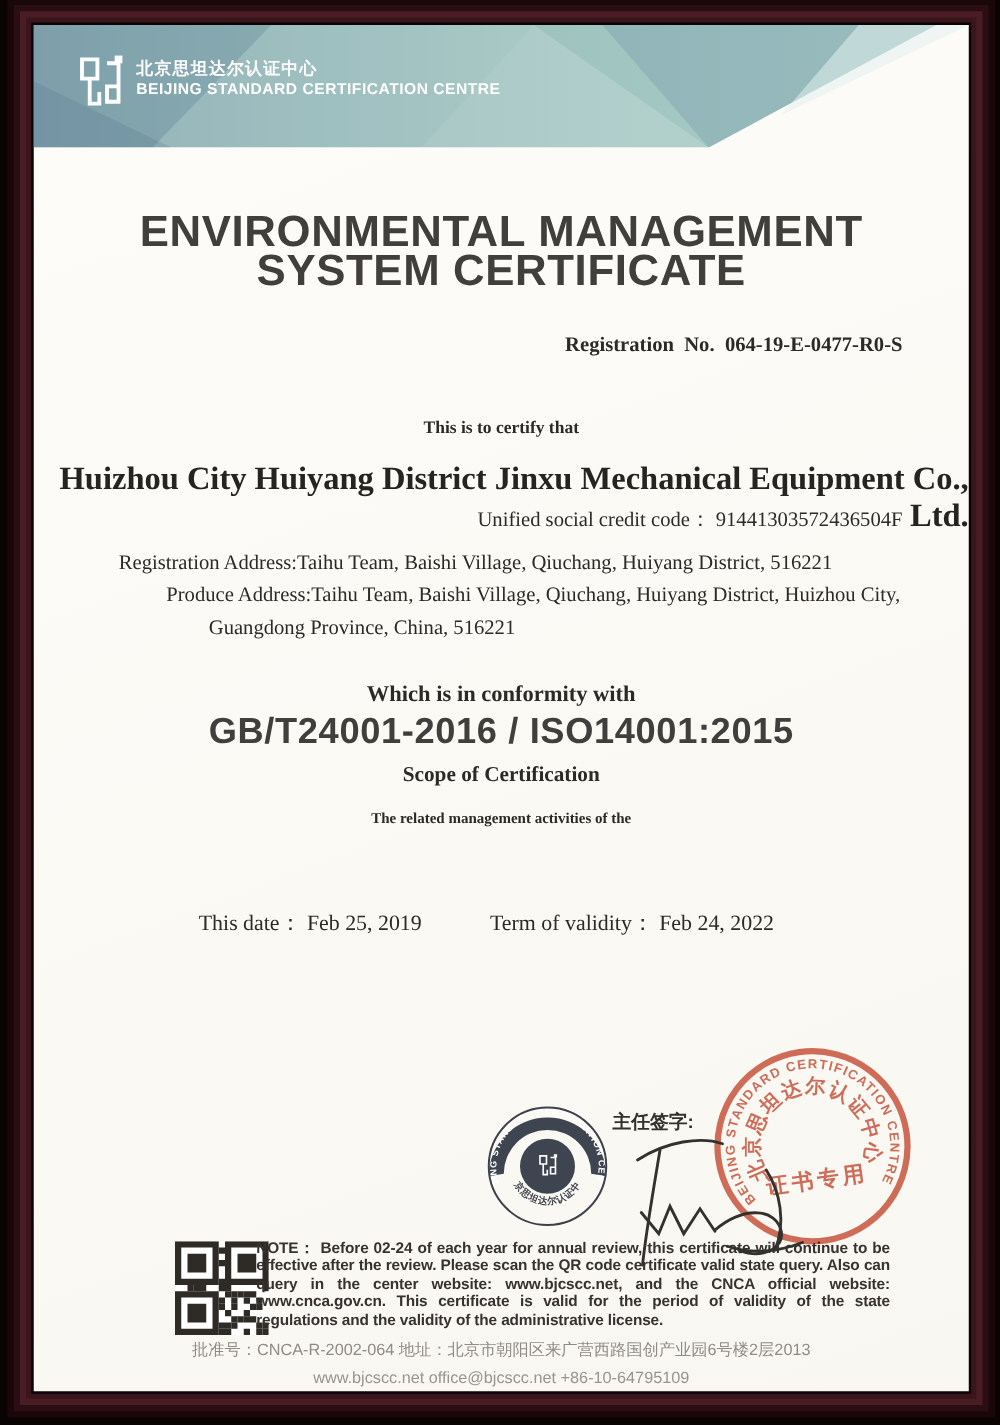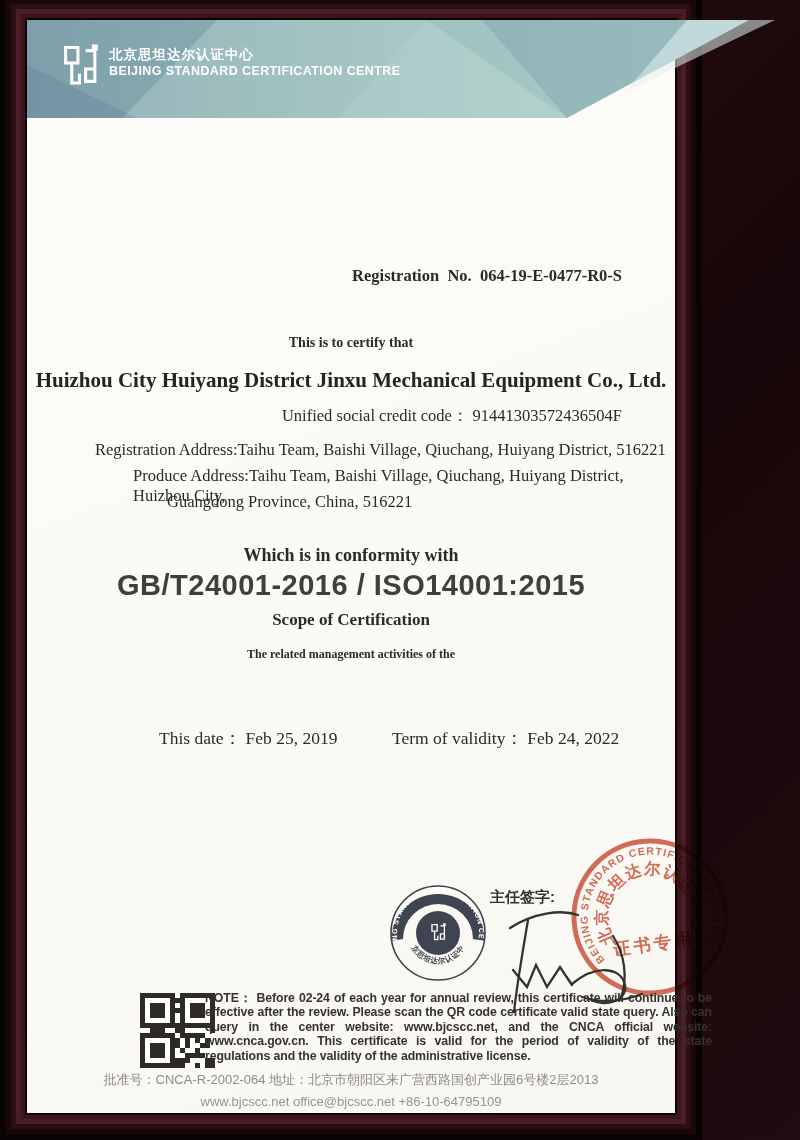--- a/index.html
+++ b/index.html
@@ -2,21 +2,21 @@
 <html><head>
 <meta charset="utf-8">
 <style>
   html,body{margin:0;padding:0;}
   body{
     width:800px;height:1140px;position:relative;overflow:hidden;
     background:linear-gradient(135deg,#1c0a0e 0%,#2a0e13 18%,#170609 55%,#220b10 100%);
     font-family:"Liberation Sans",sans-serif;
   }
   .paper{
-    position:absolute;left:27px;top:20px;width:648px;height:1093px;
+    position:absolute;left:27px;top:20px;width:748px;height:1093px;
     background:linear-gradient(160deg,#fdfcf8 0%,#fbf9f4 60%,#f9f7f1 100%);
     box-shadow:
       0 0 0 2px #0c0305,
       0 0 0 6px #3a161c,
       0 0 0 11px #4a1d24,
       0 0 0 16px #2a0e13,
       0 0 0 21px #1a070a,
       0 0 0 27px #0a0304;
   }
   .abs{position:absolute;}
@@ -25,21 +25,21 @@
   .sans{font-family:"Liberation Sans",sans-serif;color:#3b3a38;}
 
   .band{position:absolute;left:0;top:0;width:748px;height:98px;}
   .band-logo{position:absolute;left:34px;top:22px;width:40px;height:48px;}
   .band-cn{position:absolute;left:82px;top:26px;font-size:13.5px;font-weight:bold;color:#fdfefd;letter-spacing:1px;}
   .band-en{position:absolute;left:82px;top:44px;font-size:12.5px;font-weight:bold;color:#fdfefd;letter-spacing:.4px;}
 
   .title{top:150px;font-size:35px;font-weight:bold;letter-spacing:.5px;line-height:31px;color:#413f3c;}
   .regno{top:246px;right:53px;font-size:16.5px;font-weight:bold;white-space:pre;}
   .certify{top:315px;font-size:14px;font-weight:bold;}
-  .company{top:348px;font-size:21px;font-weight:bold;color:#262421;}
+  .company{top:348px;font-size:26px;font-weight:bold;color:#262421;text-align:right;}
   .credit{top:385px;right:53px;font-size:16.5px;white-space:pre;}
   .addr1{top:420px;left:68px;font-size:16.5px;}
   .addr2{top:446px;left:68px;font-size:16.5px;margin-left:38px;}
   .addr3{top:472px;left:140px;font-size:16.5px;}
   .conf{top:525px;font-size:18px;font-weight:bold;}
   .std{top:549px;font-size:29px;font-weight:bold;letter-spacing:.5px;color:#403f3d;}
   .scopeh{top:590px;font-size:17px;font-weight:bold;}
   .scope1{top:627px;font-size:12px;font-weight:bold;}
   .scope2{top:661px;font-size:18px;font-weight:bold;}
   .dates{top:706px;left:0;width:100%;font-size:17.5px;}
@@ -88,20 +88,24 @@
     <polygon points="455,0 722,0 540,98" fill="rgba(90,125,155,0.22)"></polygon>
     <polygon points="660,0 748,0 598,72" fill="rgba(226,240,238,0.55)"></polygon>
     <polygon points="0,45 110,98 0,98" fill="rgba(70,100,135,0.18)"></polygon>
   </svg>
   <svg class="band-logo abs" viewBox="0 0 26 30">
     <use href="#org-logo"></use>
   </svg>
   <div class="band-cn abs">北京思坦达尔认证中心</div>
   <div class="band-en abs">BEIJING STANDARD CERTIFICATION CENTRE</div>
 
+  <div class="abs center sans title">
+    <div>ENVIRONMENTAL MANAGEMENT</div>
+    <div>SYSTEM CERTIFICATE</div>
+  </div>
 
   <div class="abs serif regno"><span>Registration  No.</span><span>  </span><span>064-19-E-0477-R0-S</span></div>
 
   <div class="abs center serif certify">This is to certify that</div>
   <div class="abs center serif company">Huizhou City Huiyang District Jinxu Mechanical Equipment Co., Ltd.</div>
   <div class="abs serif credit"><span>Unified social credit code：</span><span> </span><span>91441303572436504F</span></div>
   <div class="abs serif addr1">Registration Address:Taihu Team, Baishi Village, Qiuchang, Huiyang District, 516221</div>
   <div class="abs serif addr2">Produce Address:Taihu Team, Baishi Village, Qiuchang, Huiyang District, Huizhou City,</div>
   <div class="abs serif addr3">Guangdong Province, China, 516221</div>
 

